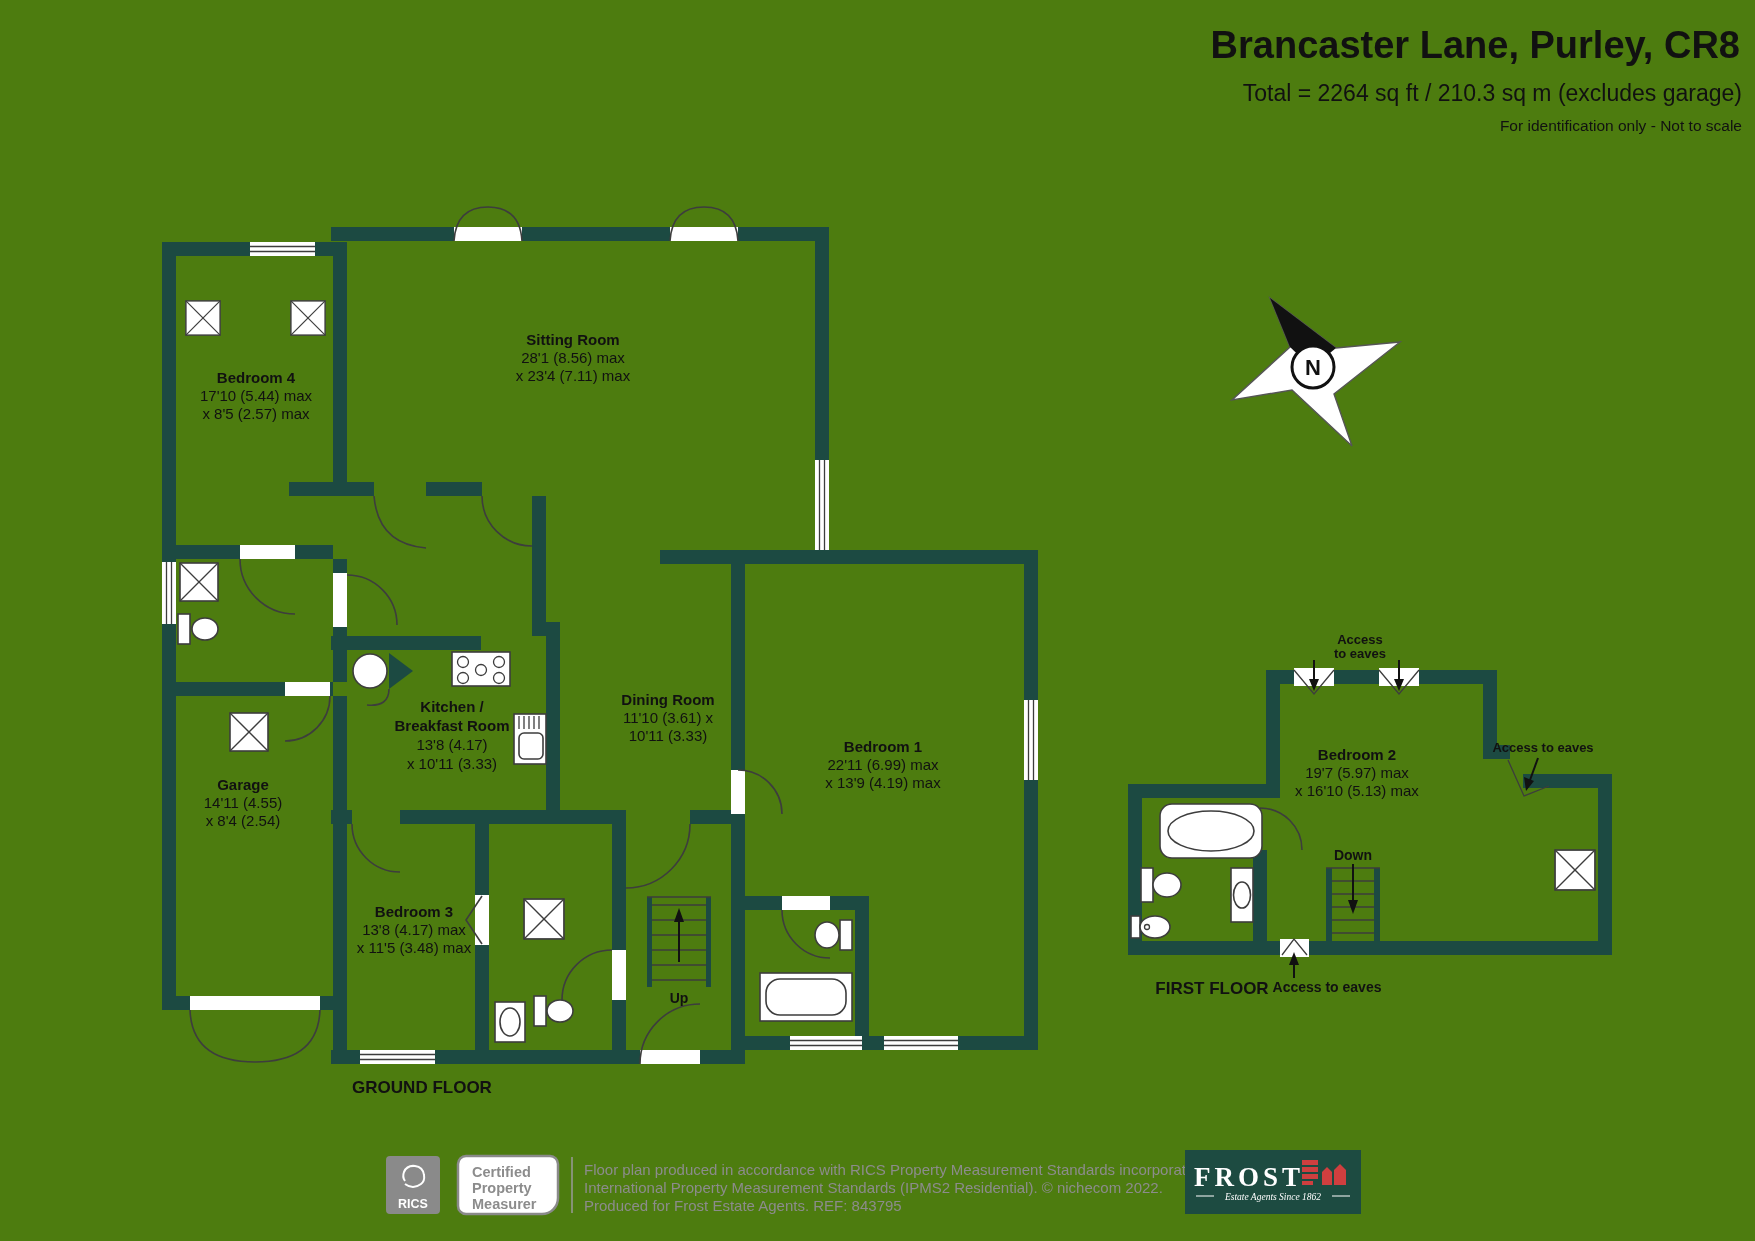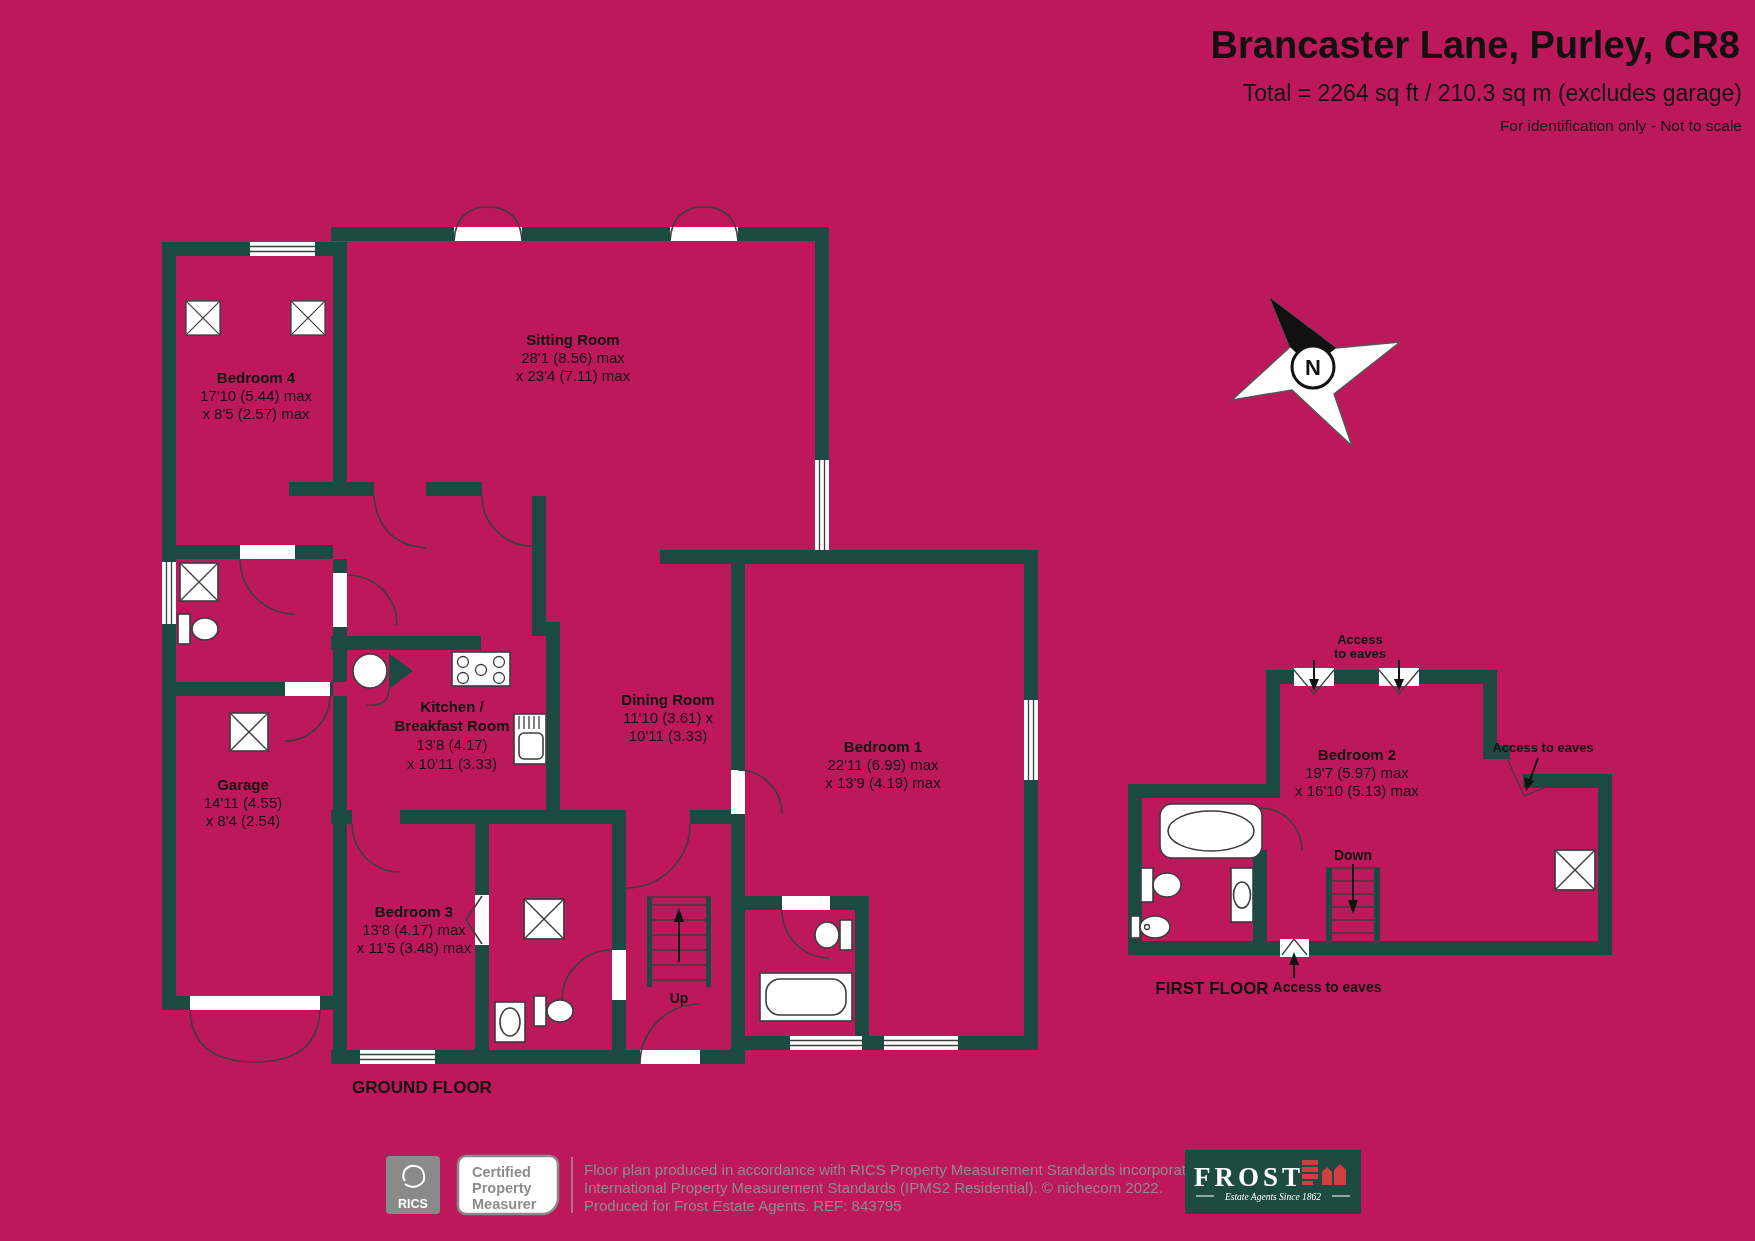--- a/index.html
+++ b/index.html
@@ -1,16 +1,16 @@
 <!DOCTYPE html>
 <html style="--wall: #1c4a42; --frost_bg: #1d4b41; --brand_red: #cf3f3f; --footer_gray: #8c8c8c;"><head>
 <meta charset="utf-8">
 <style>
   html,body{margin:0;padding:0;background:#ffffff;}
-  #stage{position:relative;width:1755px;height:1241px;background:#be185d;overflow:hidden;}
+  #stage{position:relative;width:1755px;height:1241px;background:#4d7c0f;overflow:hidden;}
   svg{display:block;}
   text{font-family:"Liberation Sans","DejaVu Sans",sans-serif;fill:#111;}
   .wall{fill:var(--wall);}
   .gap{fill:#ffffff;}
   .ln{fill:none;stroke:#3d3d3d;stroke-width:1.6;}
   .lnt{fill:none;stroke:#3d3d3d;stroke-width:1.3;}
   .fix{fill:#ffffff;stroke:#3d3d3d;stroke-width:1.6;}
   .arr{stroke:#111;stroke-width:2;fill:none;}
   .arrh{fill:#111;stroke:none;}
   .title{font-weight:bold;font-size:38px;text-anchor:end;}

